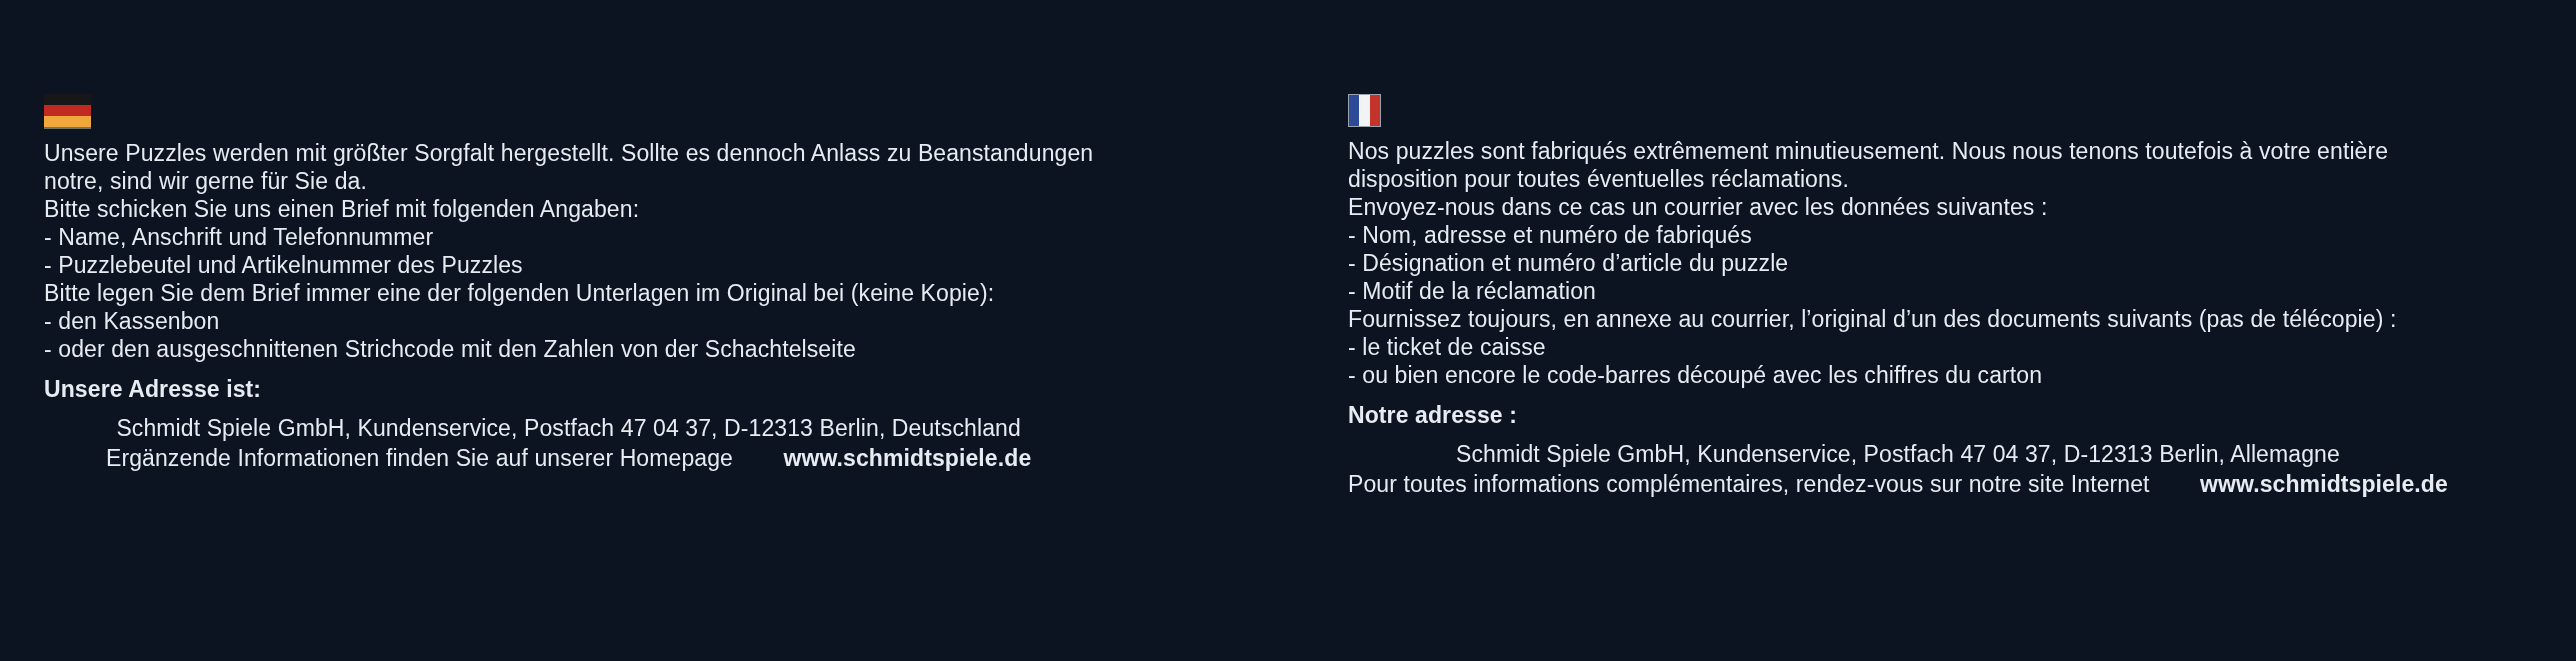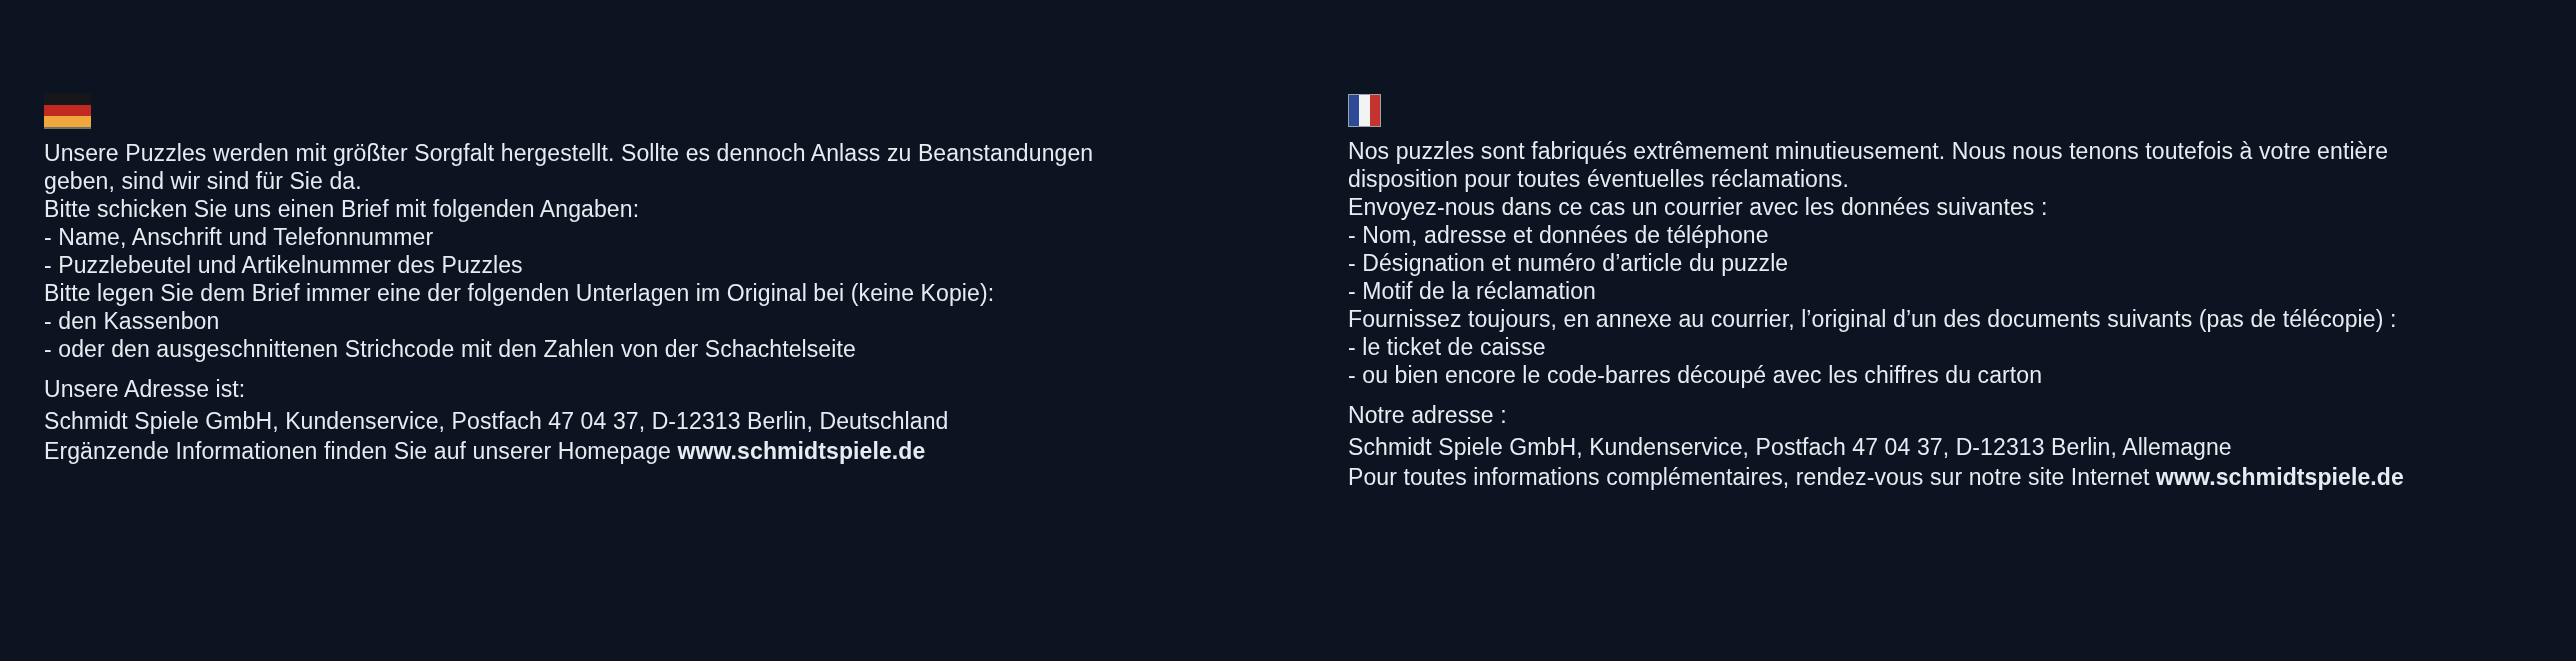--- a/index.html
+++ b/index.html
@@ -43,61 +43,61 @@
   .flag-fr .s-red   { flex: 1; background: #c5342c; }
 
   
   .line {
     font-size: 23px;
     line-height: 28px;
     letter-spacing: 0.1px;
     white-space: nowrap;
   }
   .heading {
-    font-weight: normal;
+    font-weight: bold;
     margin-top: 11.6px;
-    margin-bottom: 3px;
+    margin-bottom: 10px;
   }
-  .addr { line-height: 30px; }
-  .bold { font-weight: bold; }
+  .addr { line-height: 30px; text-align: center; }
+  .bold { font-weight: bold; margin-left: 44px; }
 </style>
 </head>
 <body>
 
 <div class="panel">
 
   <section class="col col-de">
     <div class="flag flag-de">
       <div class="s-black"></div>
       <div class="s-red"></div>
       <div class="s-gold"></div>
     </div>
     <p class="line">Unsere Puzzles werden mit größter Sorgfalt hergestellt. Sollte es dennoch Anlass zu Beanstandungen</p>
-    <p class="line">geben, sind wir sind für Sie da.</p>
+    <p class="line">notre, sind wir gerne für Sie da.</p>
     <p class="line">Bitte schicken Sie uns einen Brief mit folgenden Angaben:</p>
     <p class="line">- Name, Anschrift und Telefonnummer</p>
     <p class="line">- Puzzlebeutel und Artikelnummer des Puzzles</p>
     <p class="line">Bitte legen Sie dem Brief immer eine der folgenden Unterlagen im Original bei (keine Kopie):</p>
     <p class="line">- den Kassenbon</p>
     <p class="line">- oder den ausgeschnittenen Strichcode mit den Zahlen von der Schachtelseite</p>
     <p class="line heading">Unsere Adresse ist:</p>
     <p class="line addr">Schmidt Spiele GmbH, Kundenservice, Postfach 47 04 37, D-12313 Berlin, Deutschland</p>
     <p class="line addr"><span>Ergänzende Informationen finden Sie auf unserer Homepage </span><span class="bold">www.schmidtspiele.de</span></p>
   </section>
 
   <section class="col col-fr">
     <div class="flag flag-fr">
       <div class="s-blue"></div>
       <div class="s-white"></div>
       <div class="s-red"></div>
     </div>
     <p class="line">Nos puzzles sont fabriqués extrêmement minutieusement. Nous nous tenons toutefois à votre entière</p>
     <p class="line">disposition pour toutes éventuelles réclamations.</p>
     <p class="line">Envoyez-nous dans ce cas un courrier avec les données suivantes :</p>
-    <p class="line">- Nom, adresse et données de téléphone</p>
+    <p class="line">- Nom, adresse et numéro de fabriqués</p>
     <p class="line">- Désignation et numéro d’article du puzzle</p>
     <p class="line">- Motif de la réclamation</p>
     <p class="line">Fournissez toujours, en annexe au courrier, l’original d’un des documents suivants (pas de télécopie) :</p>
     <p class="line">- le ticket de caisse</p>
     <p class="line">- ou bien encore le code-barres découpé avec les chiffres du carton</p>
     <p class="line heading">Notre adresse :</p>
     <p class="line addr">Schmidt Spiele GmbH, Kundenservice, Postfach 47 04 37, D-12313 Berlin, Allemagne</p>
     <p class="line addr"><span>Pour toutes informations complémentaires, rendez-vous sur notre site Internet </span><span class="bold">www.schmidtspiele.de</span></p>
   </section>
 

